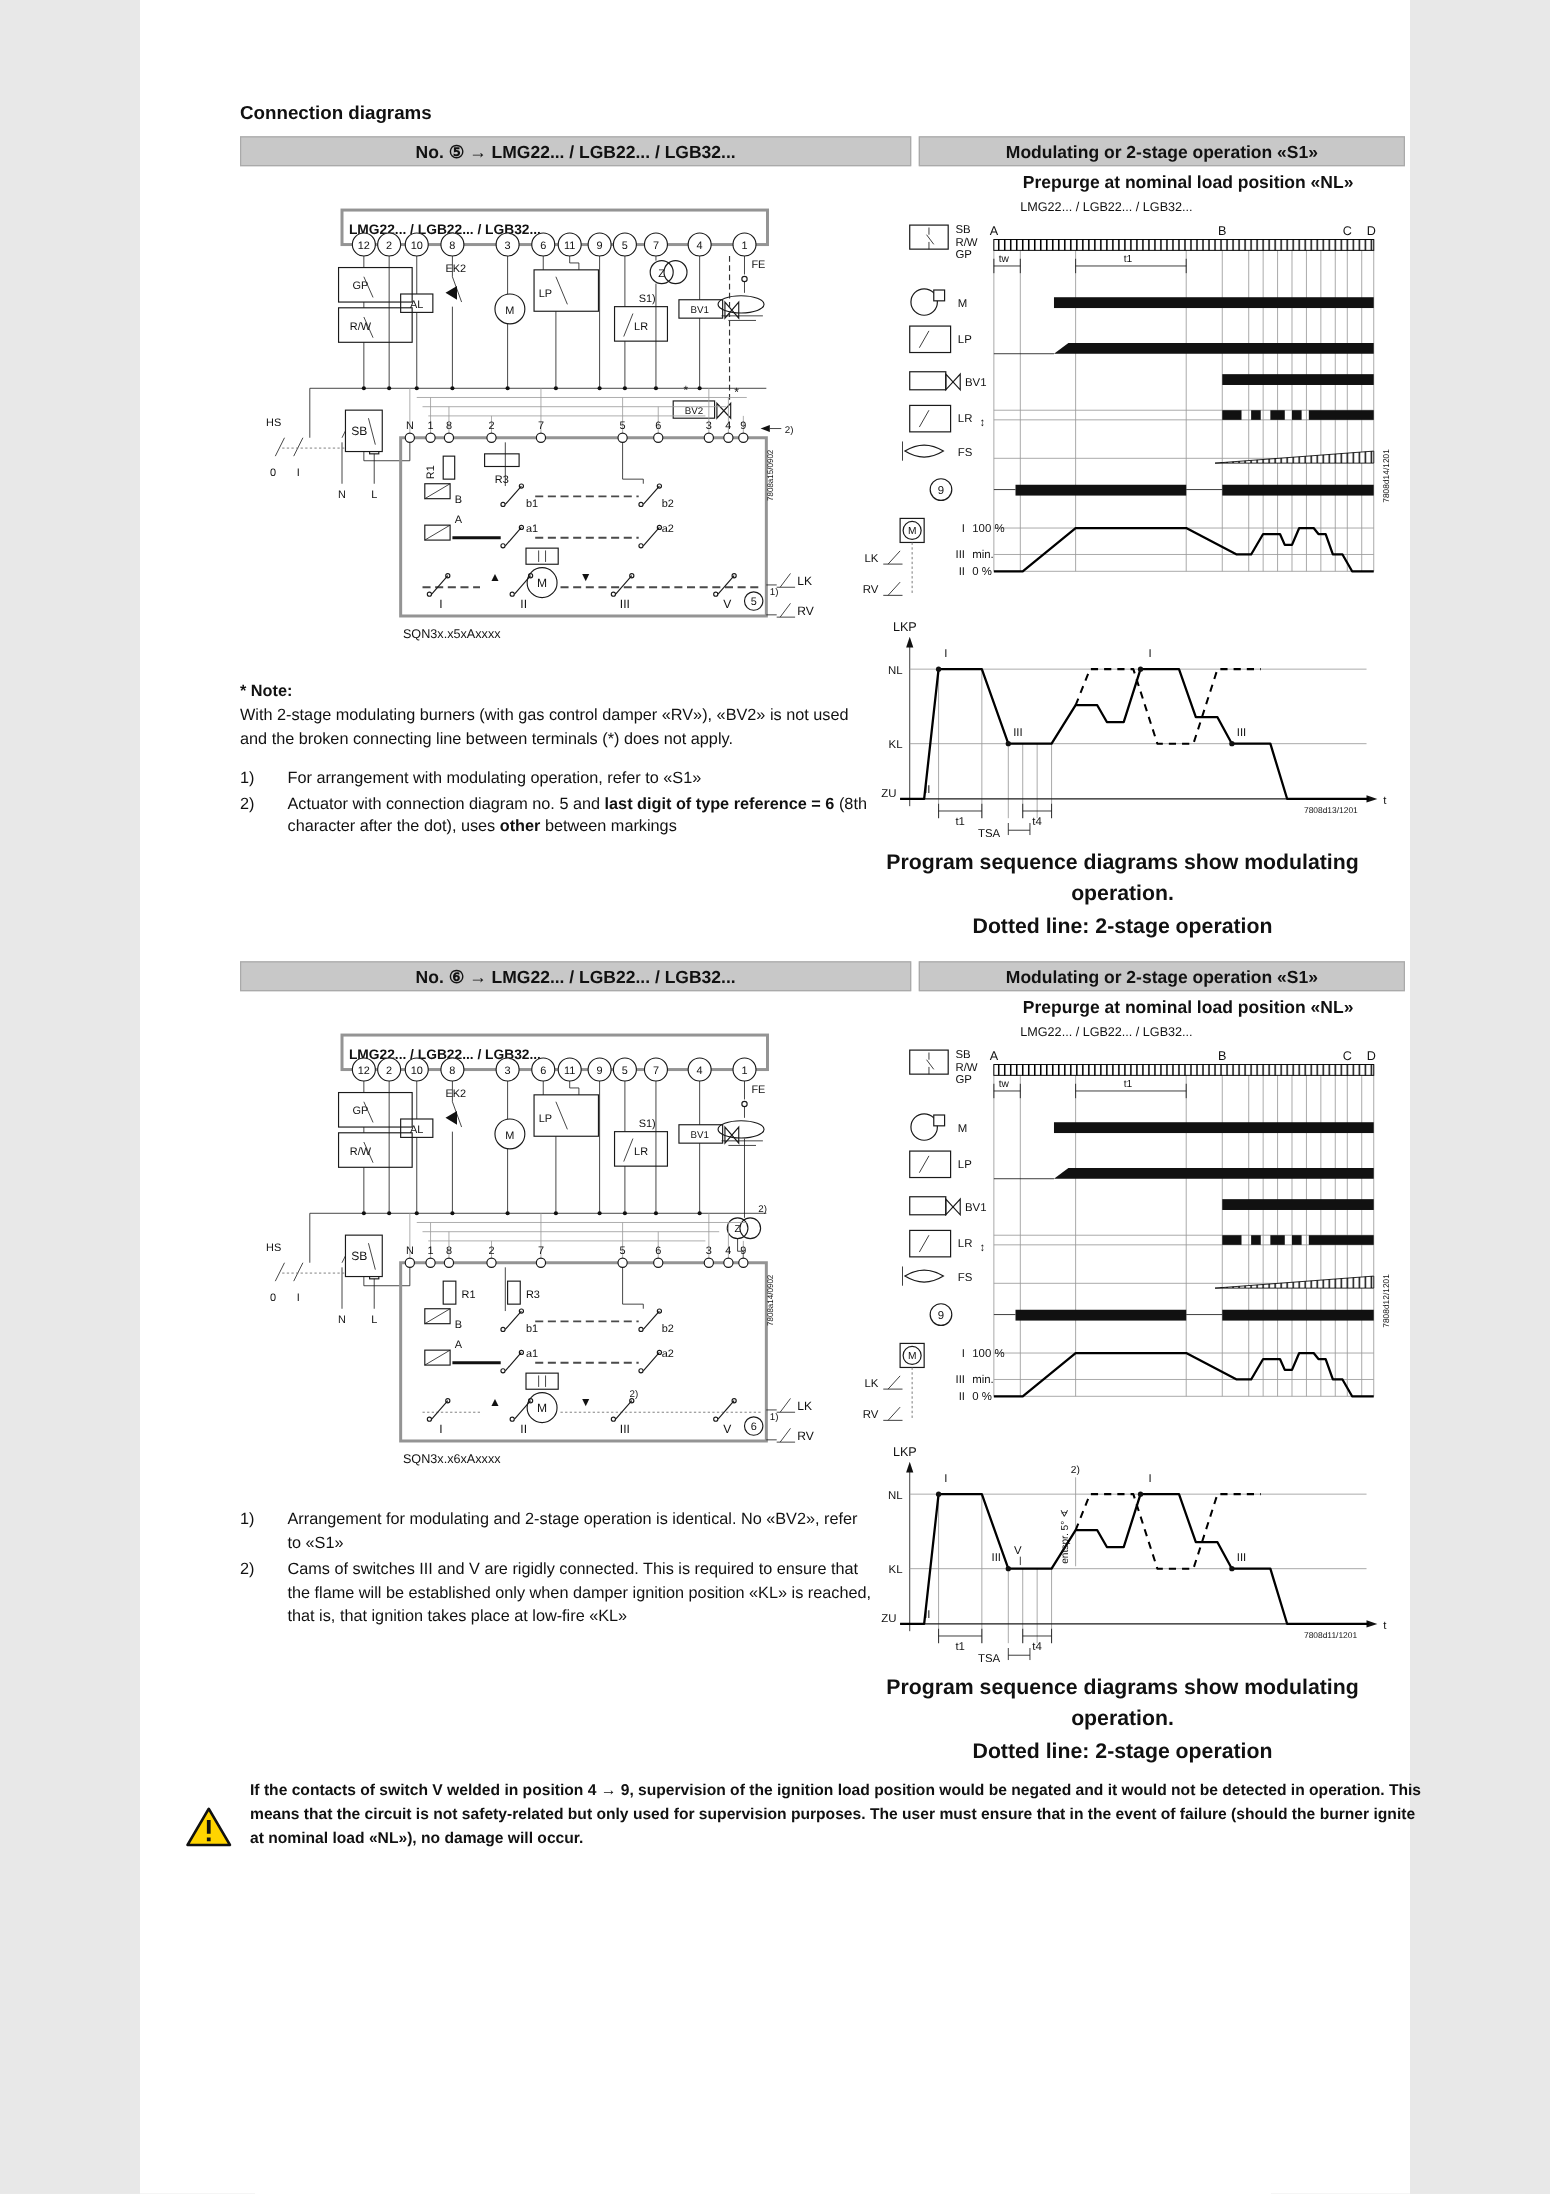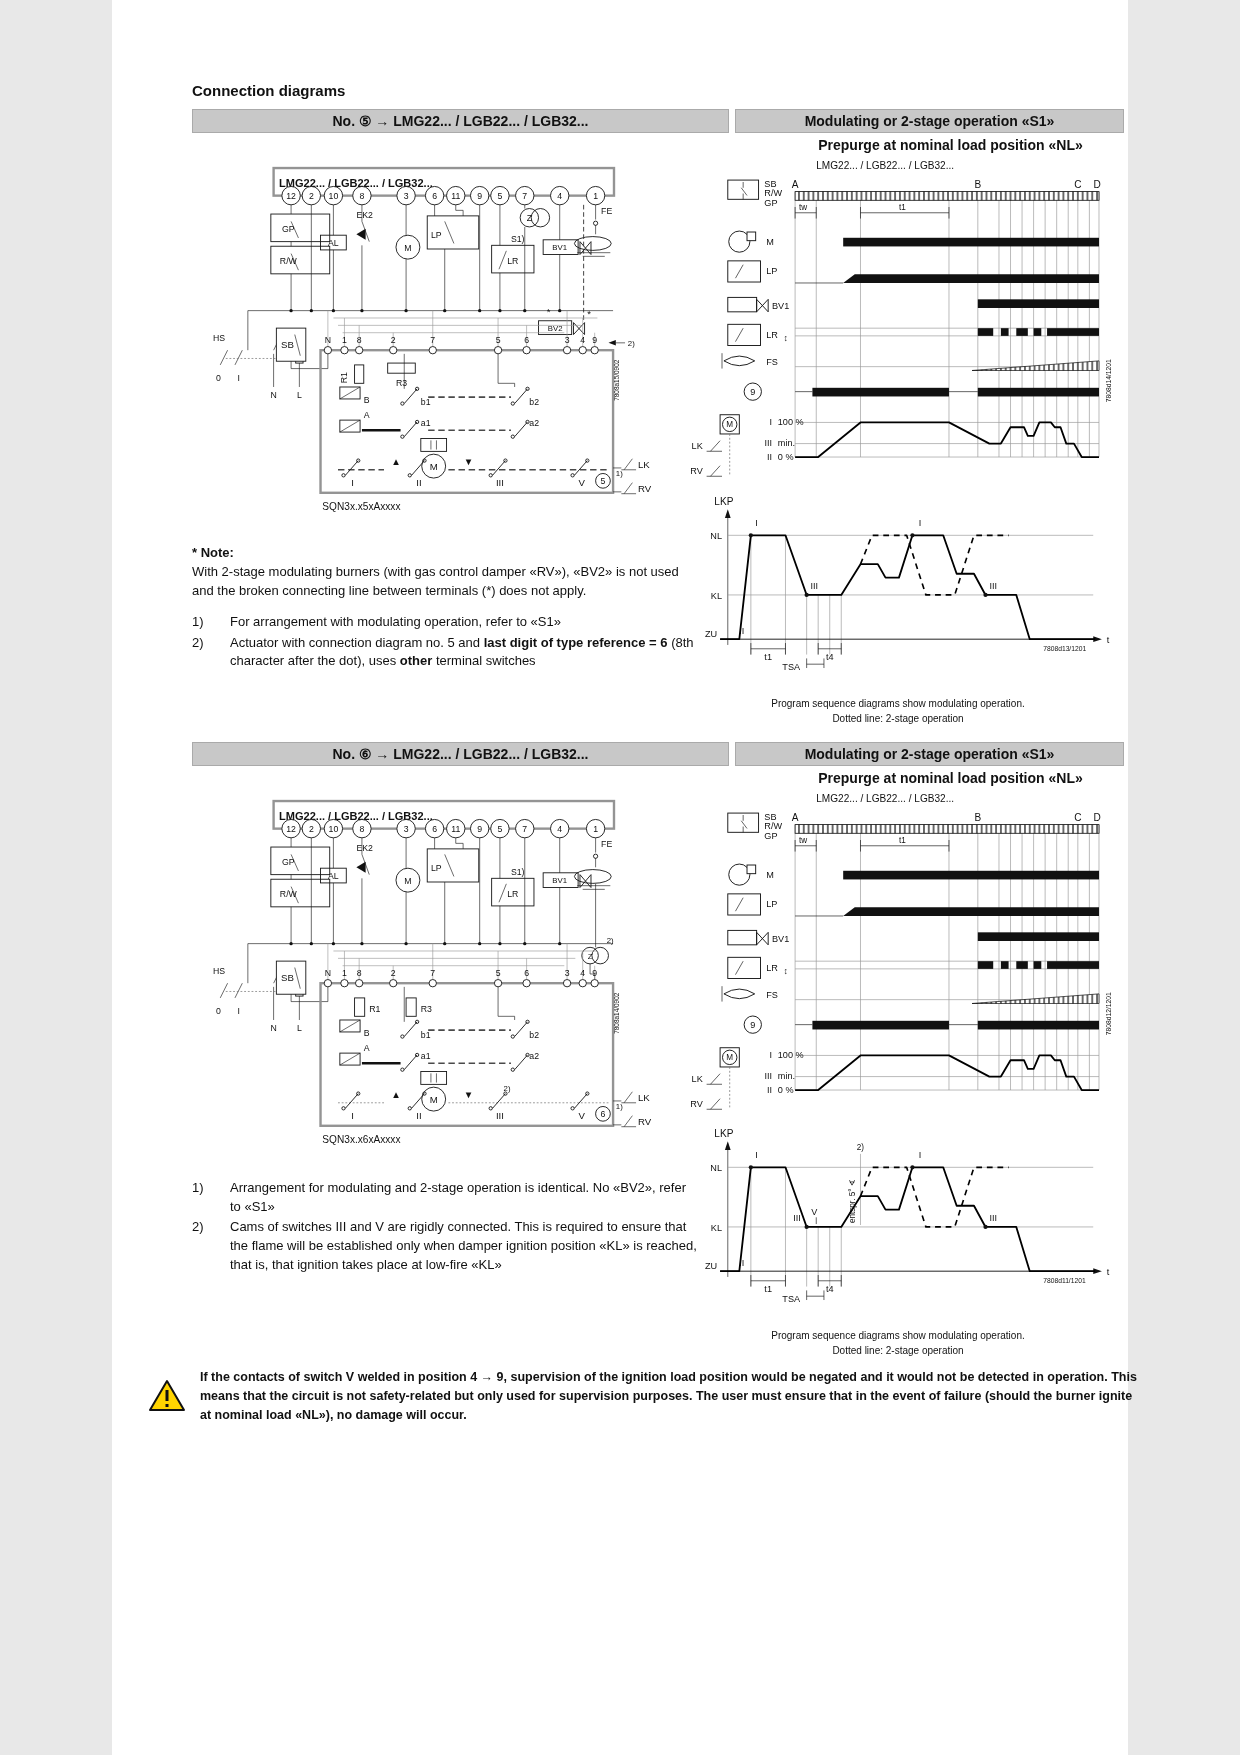--- a/index.html
+++ b/index.html
@@ -14,29 +14,29 @@
         text-align:center;padding:3px 0;border:1px solid #aaa;}
   .subrow{display:flex;width:932px;margin-bottom:4px;gap:44px;}
   .subrow .sp{width:541px;}
   .subrow .pre{flex:1;text-align:center;font-weight:bold;font-size:14px;padding-top:2px;}
   .cols{display:flex;align-items:flex-start;}
   .col-l{width:480px;}
   .col-r{width:452px;}
   svg.wiring{width:460px;margin-left:8px;display:block;}
   svg.timing{width:452px;display:block;}
   svg.lkp{width:452px;display:block;margin-top:4px;}
-  .caption{width:452px;text-align:center;font-size:10px;line-height:1.5;margin-top:20px;}
+  .caption{width:452px;text-align:center;font-size:17px;line-height:1.5;margin-top:1px;font-weight:bold;}
   .noteblock{width:505px;margin-top:10px;font-size:13px;line-height:1.45;}
   .noteblock .ttl{font-weight:bold;}
   .fnrow{display:flex;width:505px;font-size:13px;line-height:1.45;margin-top:2px;}
   .fnrow .num{width:38px;flex:none;}
   .fnrow .txt{flex:1;}
   .fns{margin-top:12px;}
   b.inb{font-weight:bold;}
-  .warnrow{display:flex;align-items:center;gap:14px;margin-left:-44px;width:990px;margin-top:10px;}
+  .warnrow{display:flex;align-items:flex-end;gap:14px;margin-left:-44px;width:990px;margin-top:10px;}
   .warntxt{font-size:12.5px;font-weight:bold;line-height:1.5;flex:1;}
   .linkline{width:932px;text-align:center;font-size:14.5px;margin-top:26px;}
   .footer{position:absolute;left:80px;top:1490px;width:1080px;font-size:13px;}
   .footer .pgnum{margin-bottom:8px;}
   .footer .rule{border-top:1.5px solid #111;padding-top:8px;display:flex;justify-content:space-between;}
   .footer .fl div,.footer .fr div{line-height:1.5;}
   .footer .fr{text-align:right;}
   
   svg .k{stroke:#1a1a1a;stroke-width:1;fill:none;}
   svg .kt{stroke:#1a1a1a;stroke-width:.7;fill:none;}
@@ -277,21 +277,21 @@
           <div class="ttl">* Note:</div>
           <div>With 2-stage modulating burners (with gas control damper «RV»), «BV2» is not used and the broken connecting line between terminals (*) does not apply.</div>
         </div>
         <div class="fns">
           <div class="fnrow">
               <div class="num">1)</div>
             <div class="txt">For arrangement with modulating operation, refer to «S1»</div>
             </div>
           <div class="fnrow">
               <div class="num">2)</div>
-            <div class="txt"><span>Actuator with connection diagram no. 5 and </span><b class="inb">last digit of type reference = 6</b><span> (8th character after the dot), uses </span><b class="inb">other</b><span> terminal switches</span></div>
+            <div class="txt"><span>Actuator with connection diagram no. 5 and </span><b class="inb">last digit of type reference = 6</b><span> (8th character after the dot), uses </span><b class="inb">other</b><span> between markings</span></div>
             </div>
         </div>
       </div>
 
       <div class="col-r">
 
         <svg class="timing" viewBox="0 0 470 345">
           <defs>
             <pattern id="hb" patternUnits="userSpaceOnUse" width="5" height="12">
               <rect width="5" height="12" fill="#fff"></rect>

